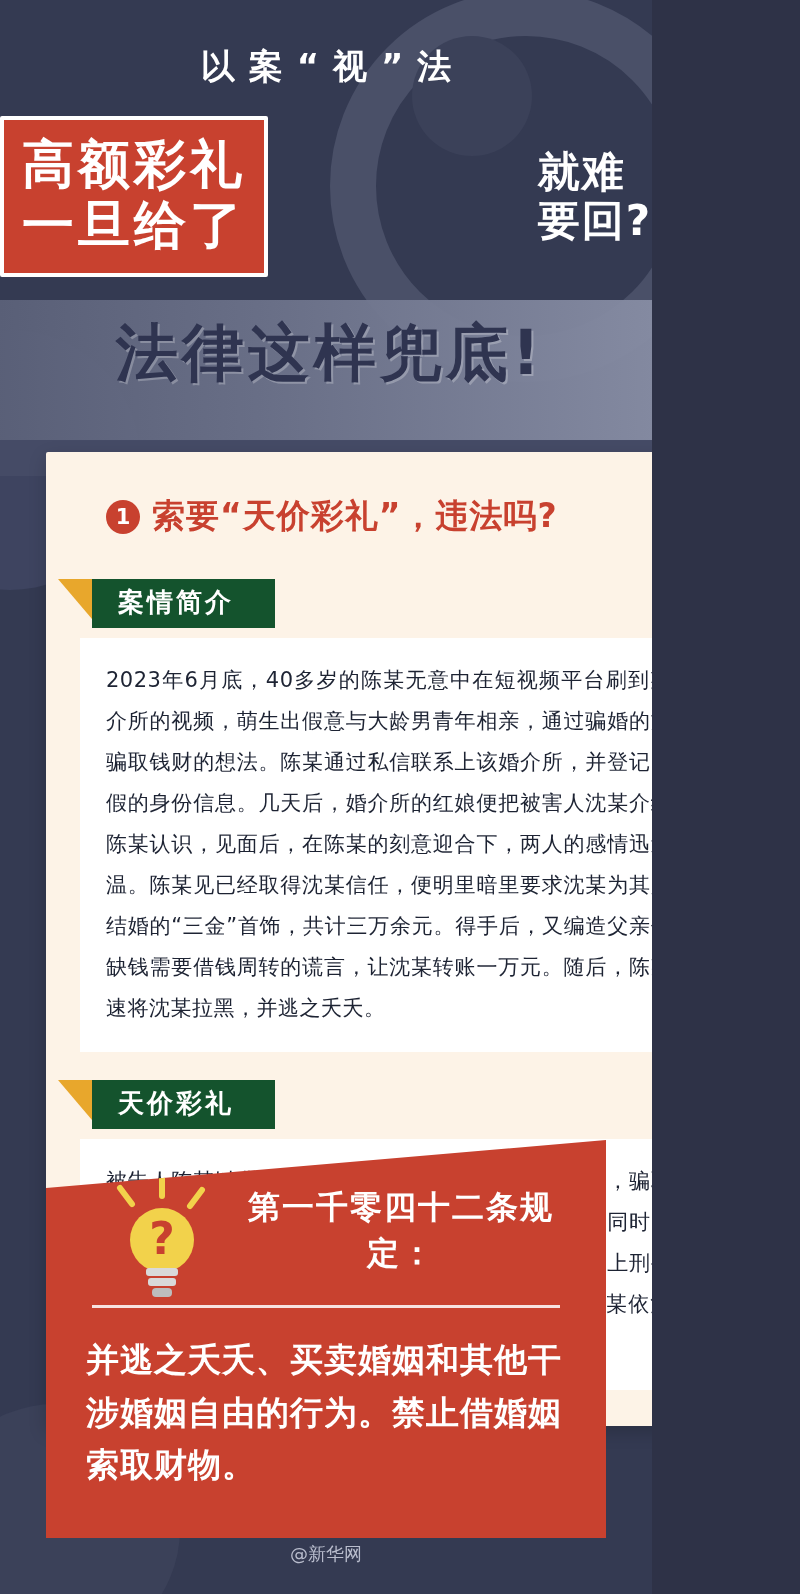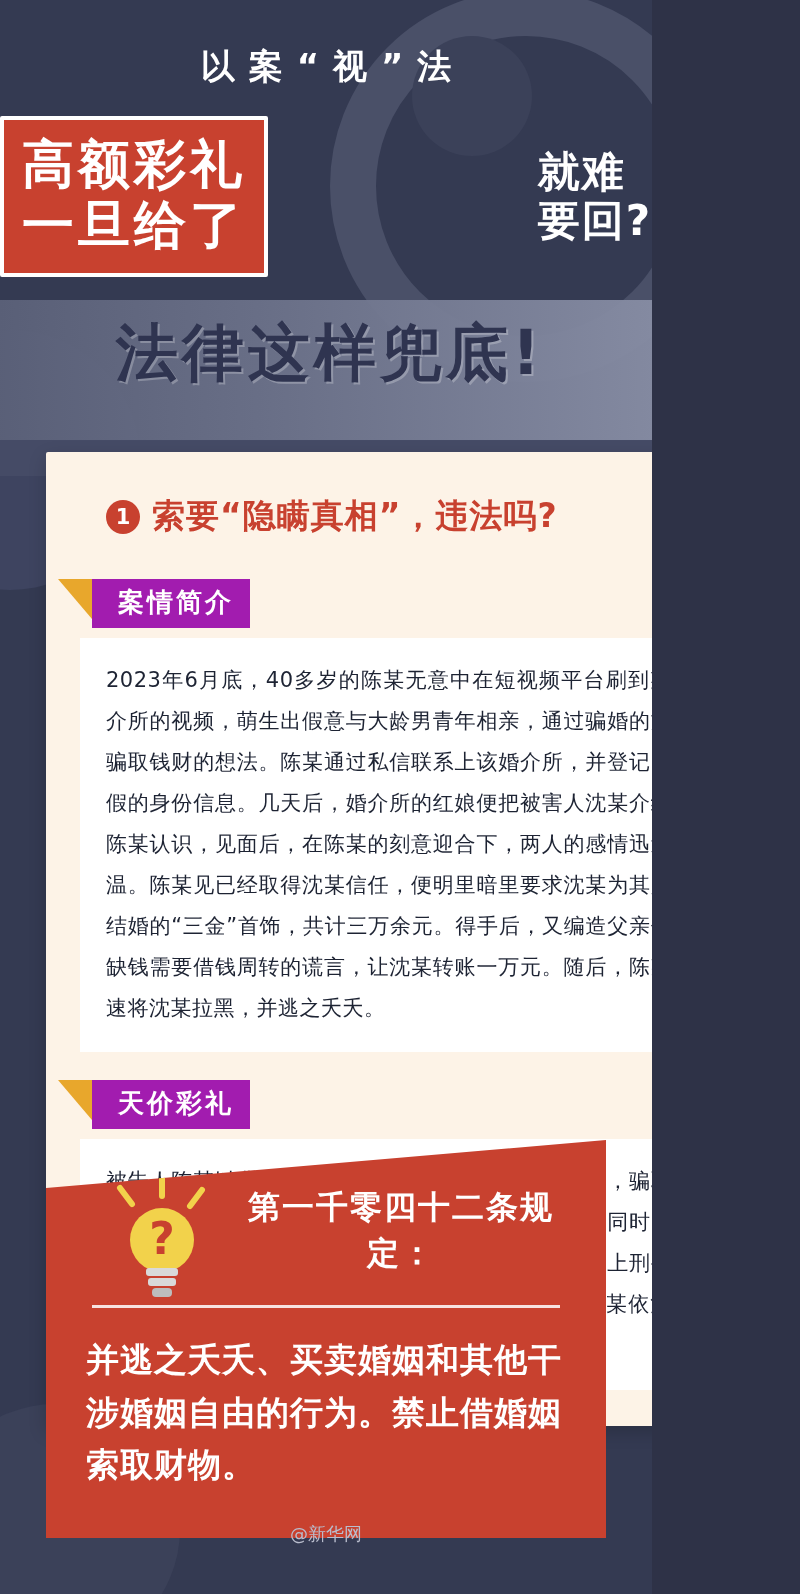--- a/index.html
+++ b/index.html
@@ -147,26 +147,26 @@
     font-family: "DejaVu Sans", sans-serif;
   }
   .sec-label-wrap {
     position: relative;
     margin: 28px 0 10px 0;
     padding-left: 46px;
   }
   .sec-label {
     position: relative;
     display: inline-block;
-    background: #a21caf;
+    background: #14532d;
     color: #ffffff;
     font-size: 26px;
     font-weight: 900;
     letter-spacing: 3px;
-    padding: 6px 16px 8px 26px;
+    padding: 6px 41px 8px 26px;
     font-family: "DejaVu Sans", sans-serif;
   }
   .sec-label:before {
     content: "";
     position: absolute;
     left: -34px; top: 0;
     border-top: 40px solid #e8a72c;
     border-left: 34px solid transparent;
   }
   .body-box {
@@ -219,21 +219,21 @@
     color: #ffffff;
     font-size: 33px;
     font-weight: 900;
     line-height: 1.6;
     letter-spacing: 1px;
     font-family: "DejaVu Sans", sans-serif;
   }
   .footer {
     position: absolute;
     left: 0; right: 0;
-    bottom: 48px;
+    bottom: 28px;
     text-align: center;
     color: #b9bdcd;
     font-size: 18px;
     font-family: "DejaVu Sans", sans-serif;
   }
 </style>
 </head>
 <body>
 
 <div class="poster">
@@ -259,21 +259,21 @@
       </div>
     </div>
 
     <div class="subtitle">法律这样兜底!</div>
   </div>
 
   <div class="card">
 
     <div class="q-row">
       <div class="num-badge">1</div>
-      <div class="q-text">索要“隐瞒真相”，违法吗?</div>
+      <div class="q-text">索要“天价彩礼”，违法吗?</div>
     </div>
 
     <div class="sec-label-wrap">
       <span class="sec-label">案情简介</span>
     </div>
     <div class="body-box">
       <div class="body-text">2023年6月底，40多岁的陈某无意中在短视频平台刷到某婚介所的视频，萌生出假意与大龄男青年相亲，通过骗婚的方式骗取钱财的想法。陈某通过私信联系上该婚介所，并登记了虚假的身份信息。几天后，婚介所的红娘便把被害人沈某介绍给陈某认识，见面后，在陈某的刻意迎合下，两人的感情迅速升温。陈某见已经取得沈某信任，便明里暗里要求沈某为其购买结婚的“三金”首饰，共计三万余元。得手后，又编造父亲包工缺钱需要借钱周转的谎言，让沈某转账一万元。随后，陈某迅速将沈某拉黑，并逃之夭夭。</div>
     </div>
 
     <div class="sec-label-wrap">

